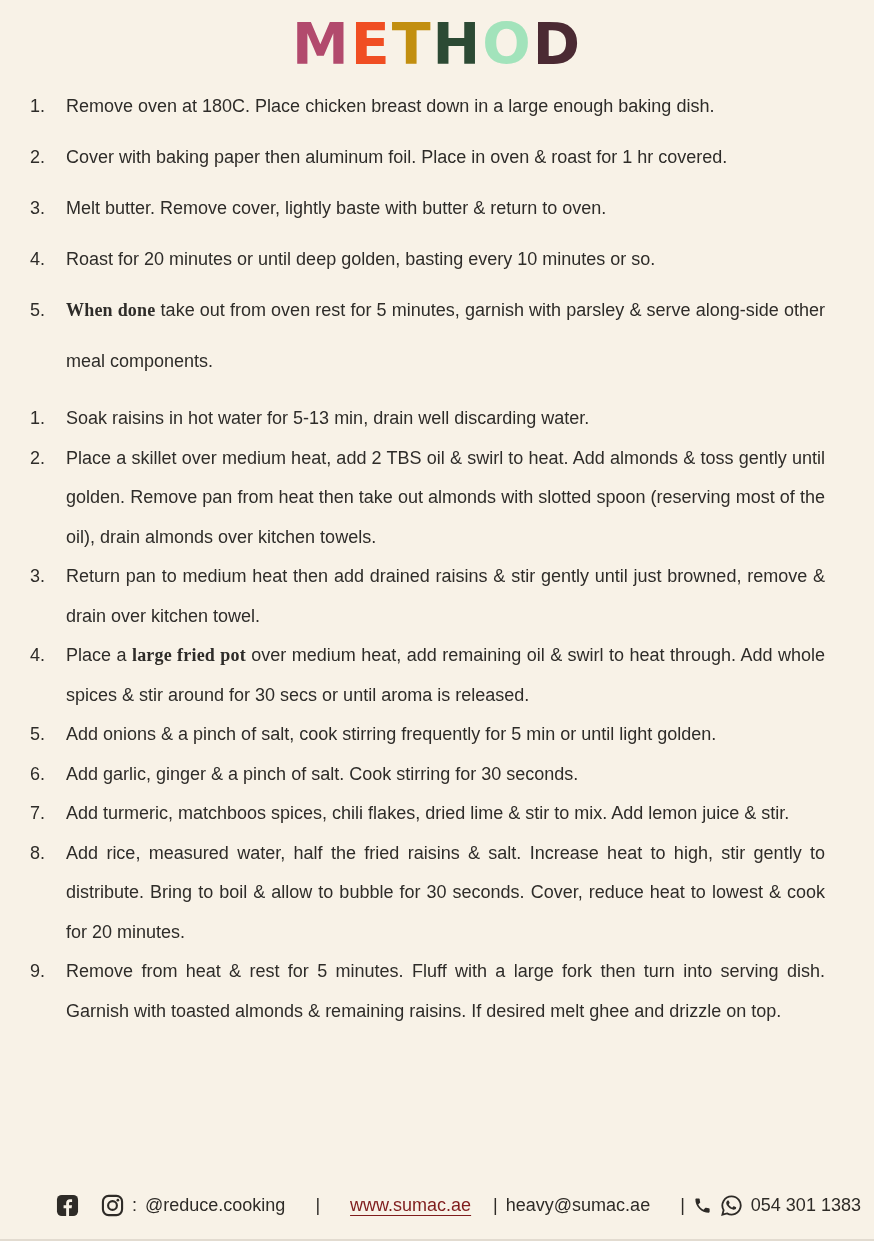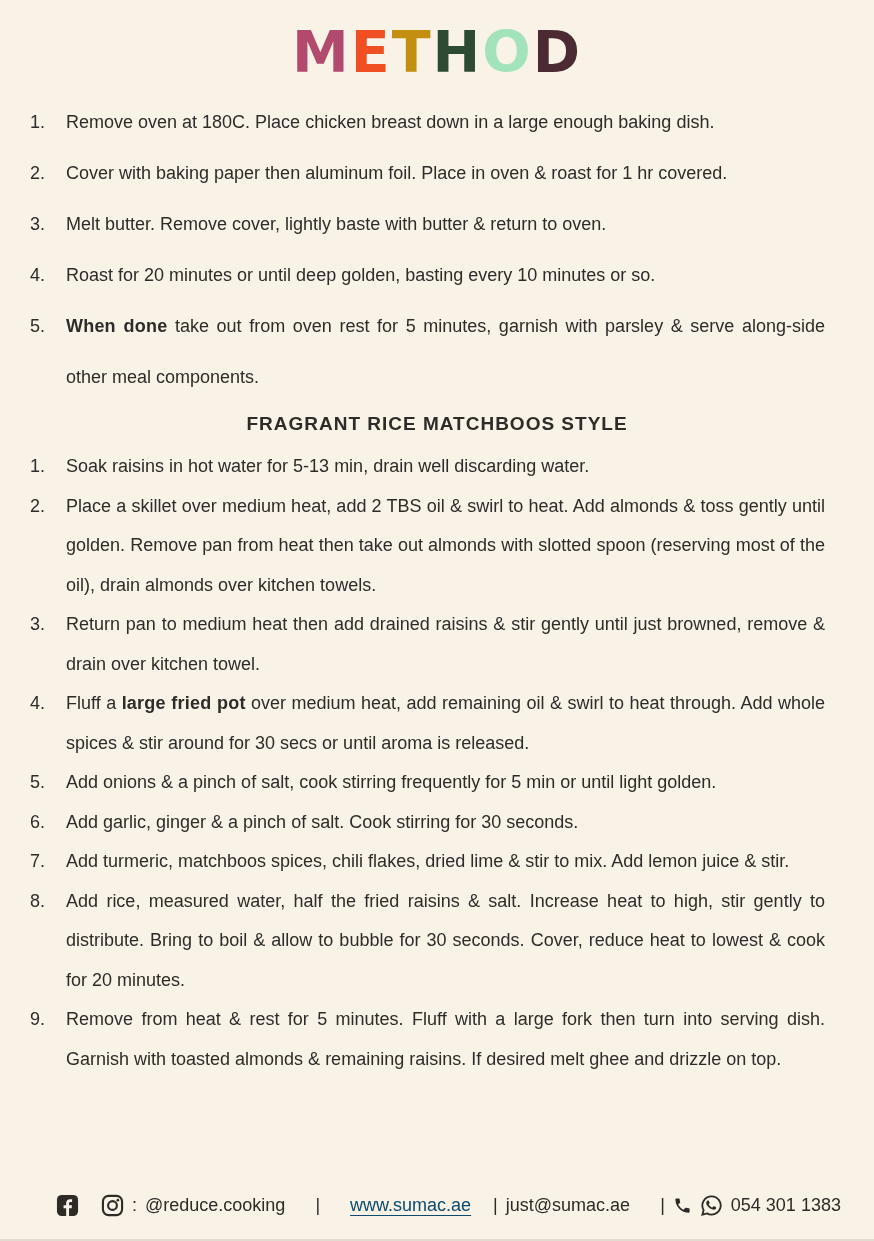--- a/index.html
+++ b/index.html
@@ -6,39 +6,39 @@
   .page{
     position:relative;
     width:874px;height:1241px;
     background:#f8f2e7;
     color:#2e2c29;
     font-family:"Liberation Sans",sans-serif;
     overflow:hidden;
     box-sizing:border-box;
   }
   .title{
-    margin:16px;
+    margin:8px;
     padding-top:8px;
     text-align:center;
     font-size:57px;
     line-height:1.0;
     font-weight:800;
     letter-spacing:2px;
     font-family:"DejaVu Sans",sans-serif;
   }
   ol.steps{
     list-style:none;
     margin:0;
     padding:0 49px 0 30px;
     font-size:18px;
   }
   ol.steps li{display:flex;}
   .steps .num{flex:0 0 36px;}
   .steps .txt{flex:1;text-align:justify;}
-  .steps .txt b{font-weight:700;letter-spacing:.2px;}
+  .steps .txt b{font-weight:700;letter-spacing:.2px;font-family:Liberation Serif, serif;}
   ol.method{margin-top:8px;line-height:51px;}
   ol.rice{margin-top:12px;line-height:39.5px;}
   .subheading{
     margin:10px 0 0 0;
     text-align:center;
     font-size:19px;
     font-weight:700;
     letter-spacing:1px;
   }
   .footer{
@@ -48,21 +48,21 @@
     align-items:center;
     font-size:18px;
     color:#2e2b27;
     white-space:nowrap;
   }
   .footer .icn{display:inline-flex;align-items:center;}
   .footer .gap-s{margin-left:8px;}
   .footer .gap-m{margin-left:22px;}
   .footer .gap-l{margin-left:30px;}
   .footer a.site{
-    color:#0c4a6e;
+    color:#7f1d1d;
     text-decoration:underline;
     text-underline-offset:4px;
   }
   .bottom-edge{
     position:absolute;left:0;bottom:0;width:100%;height:2px;
     background:#cfc9bd;opacity:.55;
   }
 </style>
 </head>
 <body>
@@ -87,38 +87,37 @@
       <li>
         <span class="num">4.</span>
         <span class="txt"><span>Roast for 20 minutes or until deep golden, basting every 10 minutes or so.</span></span>
       </li>
       <li>
         <span class="num">5.</span>
         <span class="txt"><b>When done</b><span> take out from oven rest for 5 minutes, garnish with parsley &amp; serve along-side other meal components.</span></span>
       </li>
     </ol>
 
-  <h2 class="subheading">FRAGRANT RICE MATCHBOOS STYLE</h2>
 
   <ol class="steps rice" id="rice-list">
       <li>
         <span class="num">1.</span>
         <span class="txt"><span>Soak raisins in hot water for 5-13 min, drain well discarding water.</span></span>
       </li>
       <li>
         <span class="num">2.</span>
         <span class="txt"><span>Place a skillet over medium heat, add 2 TBS oil &amp; swirl to heat. Add almonds &amp; toss gently until golden. Remove pan from heat then take out almonds with slotted spoon (reserving most of the oil), drain almonds over kitchen towels.</span></span>
       </li>
       <li>
         <span class="num">3.</span>
         <span class="txt"><span>Return pan to medium heat then add drained raisins &amp; stir gently until just browned, remove &amp; drain over kitchen towel.</span></span>
       </li>
       <li>
         <span class="num">4.</span>
-        <span class="txt"><span>Fluff a </span><b>large fried pot</b><span> over medium heat, add remaining oil &amp; swirl to heat through. Add whole spices &amp; stir around for 30 secs or until aroma is released.</span></span>
+        <span class="txt"><span>Place a </span><b>large fried pot</b><span> over medium heat, add remaining oil &amp; swirl to heat through. Add whole spices &amp; stir around for 30 secs or until aroma is released.</span></span>
       </li>
       <li>
         <span class="num">5.</span>
         <span class="txt"><span>Add onions &amp; a pinch of salt, cook stirring frequently for 5 min or until light golden.</span></span>
       </li>
       <li>
         <span class="num">6.</span>
         <span class="txt"><span>Add garlic, ginger &amp; a pinch of salt. Cook stirring for 30 seconds.</span></span>
       </li>
       <li>
@@ -147,21 +146,21 @@
         <rect x="2" y="2" width="20" height="20" rx="6"></rect>
         <circle cx="12" cy="12" r="4.6"></circle>
         <circle cx="17.6" cy="6.4" r="1.4" fill="#2e2b27" stroke="none"></circle>
       </svg>
     </span>
     <span class="gap-s">:</span>
     <span class="gap-s">@reduce.cooking</span>
     <span class="gap-l">|</span>
     <a class="site gap-l" href="#">www.sumac.ae</a>
     <span class="gap-m">|</span>
-    <span class="gap-s">just@sumac.ae</span>
+    <span class="gap-s">heavy@sumac.ae</span>
     <span class="gap-l">|</span>
     <span class="icn gap-s">
       <svg width="19" height="19" viewBox="0 0 24 24" fill="#2e2b27">
         <path d="M6.62 10.79c1.44 2.83 3.76 5.14 6.59 6.59l2.2-2.2c.27-.27.67-.36 1.02-.24 1.12.37 2.33.57 3.57.57.55 0 1 .45 1 1V20c0 .55-.45 1-1 1-9.39 0-17-7.61-17-17 0-.55.45-1 1-1h3.5c.55 0 1 .45 1 1 0 1.25.2 2.45.57 3.57.11.35.03.74-.25 1.02l-2.2 2.2z"></path>
       </svg>
     </span>
     <span class="icn gap-s">
       <svg width="23" height="23" viewBox="0 0 24 24">
         <path d="M12 2.5a9.5 9.5 0 0 0-8.2 14.3L2.5 21.5l4.8-1.3A9.5 9.5 0 1 0 12 2.5z" fill="none" stroke="#2e2b27" stroke-width="1.9"></path>
         <path d="M9.2 7.4c-.2-.5-.4-.5-.6-.5h-.5c-.2 0-.5.1-.7.3-.2.3-.9.9-.9 2.1s.9 2.5 1 2.6c.1.2 1.8 2.8 4.4 3.8 2.2.9 2.6.7 3.1.6.5 0 1.5-.6 1.7-1.2.2-.6.2-1.1.1-1.2-.1-.1-.2-.2-.5-.3l-1.7-.8c-.2-.1-.4-.1-.6.1l-.8 1c-.1.2-.3.2-.5.1-.3-.1-1.1-.4-2.1-1.3-.8-.7-1.3-1.6-1.4-1.8-.1-.3 0-.4.1-.5l.4-.5c.1-.1.2-.3.3-.5.1-.2 0-.4 0-.5l-.8-1.5z" fill="#2e2b27"></path>

